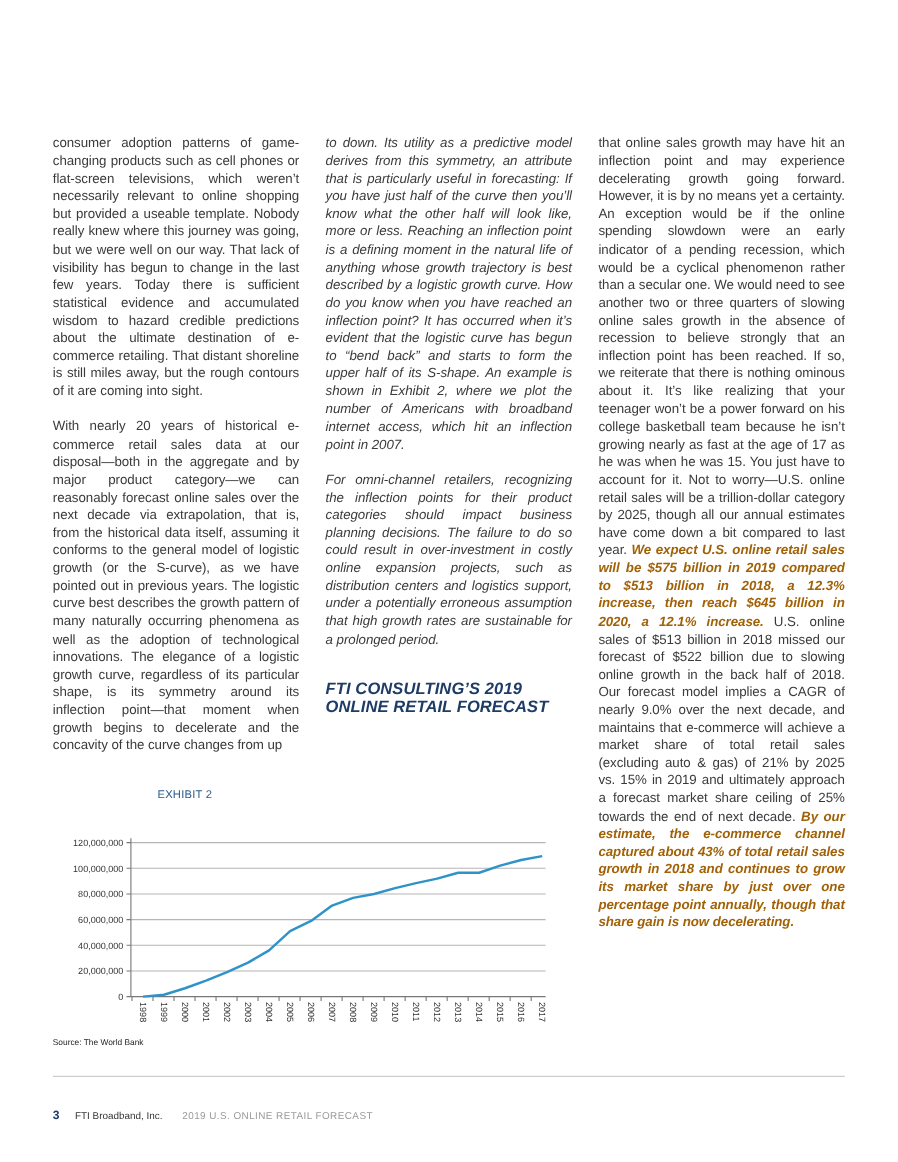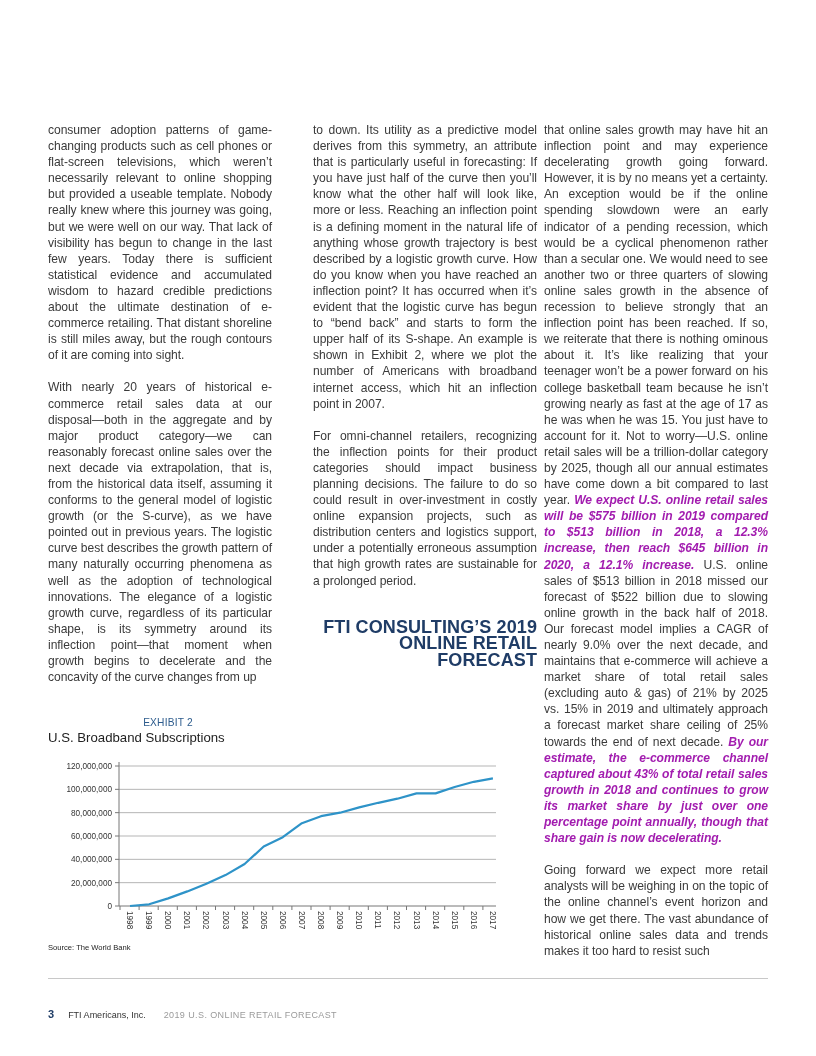--- a/index.html
+++ b/index.html
@@ -2,25 +2,25 @@
 <html><head>
 <meta charset="utf-8">
 <style>
   html, body { margin: 0; padding: 0; background: #ffffff; }
   body { width: 816px; height: 1056px; position: relative; overflow: hidden;
          font-family: "Liberation Sans", "DejaVu Sans", sans-serif; color: #3a3a3a; }
   .col { position: absolute; top: 122px; width: 224px; font-size: 12.1px; line-height: 16.1px;
          text-align: justify; letter-spacing: -0.05px; }
   .col p { margin: 0 0 16px 0; }
   #col1 { left: 48px; }
-  #col2 { left: 313px; }
+  #col2 { left: 296px; font-style: italic; }
   #col3 { left: 544px; }
-  .em { font-weight: bold; font-style: italic; color: #a21caf; }
-  .section-heading { color: #1f3c66; font-weight: bold; font-size: 18px; line-height: 16.5px;
-                     margin: 30px 0 14px 0 !important; text-align: right; letter-spacing: 0.1px; }
+  .em { font-weight: bold; font-style: italic; color: #a16207; }
+  .section-heading { color: #1f3c66; font-weight: bold; font-size: 15px; line-height: 16.5px;
+                     margin: 30px 0 14px 0 !important; text-align: left; letter-spacing: 0.1px; }
   #exhibit { position: absolute; left: 48px; top: 716px; width: 240px; }
   .exhibit-label { color: #2c5b8c; font-size: 10.2px; letter-spacing: 0.2px; line-height: 13px; text-align: center; }
   .exhibit-title { color: #222; font-size: 13.2px; line-height: 17px; }
   #chart { position: absolute; left: 44px; top: 756px; width: 460px; height: 180px; }
   .source { position: absolute; left: 48px; top: 943px; font-size: 7.6px; color: #222; }
   .rule { position: absolute; left: 48px; right: 48px; top: 978px; border-top: 1px solid #c8c8c8; }
   #footer { position: absolute; left: 48px; top: 1008px; font-size: 9px; color: #333; display: flex; align-items: baseline; }
   .page-num { color: #1f3c66; font-weight: bold; font-size: 11px; margin-right: 14px; }
   .company { margin-right: 18px; }
   .doc-title { color: #9a9a9a; font-weight: normal; letter-spacing: 0.4px; }
@@ -34,26 +34,24 @@
 </div>
 
 <div id="col2" class="col">
   <p>to down. Its utility as a predictive model derives from this symmetry, an attribute that is particularly useful in forecasting: If you have just half of the curve then you’ll know what the other half will look like, more or less. Reaching an inflection point is a defining moment in the natural life of anything whose growth trajectory is best described by a logistic growth curve. How do you know when you have reached an inflection point? It has occurred when it’s evident that the logistic curve has begun to “bend back” and starts to form the upper half of its S-shape. An example is shown in Exhibit 2, where we plot the number of Americans with broadband internet access, which hit an inflection point in 2007.</p>
   <p>For omni-channel retailers, recognizing the inflection points for their product categories should impact business planning decisions. The failure to do so could result in over-investment in costly online expansion projects, such as distribution centers and logistics support, under a potentially erroneous assumption that high growth rates are sustainable for a prolonged period.</p>
   <p class="section-heading">FTI CONSULTING’S 2019 ONLINE RETAIL FORECAST</p>
 </div>
 
 <div id="col3" class="col">
   <p><span>that online sales growth may have hit an inflection point and may experience decelerating growth going forward. However, it is by no means yet a certainty. An exception would be if the online spending slowdown were an early indicator of a pending recession, which would be a cyclical phenomenon rather than a secular one. We would need to see another two or three quarters of slowing online sales growth in the absence of recession to believe strongly that an inflection point has been reached. If so, we reiterate that there is nothing ominous about it. It’s like realizing that your teenager won’t be a power forward on his college basketball team because he isn’t growing nearly as fast at the age of 17 as he was when he was 15. You just have to account for it. Not to worry—U.S. online retail sales will be a trillion-dollar category by 2025, though all our annual estimates have come down a bit compared to last year. </span><span class="em">We expect U.S. online retail sales will be $575 billion in 2019 compared to $513 billion in 2018, a 12.3% increase, then reach $645 billion in 2020, a 12.1% increase.</span><span> U.S. online sales of $513 billion in 2018 missed our forecast of $522 billion due to slowing online growth in the back half of 2018. Our forecast model implies a CAGR of nearly 9.0% over the next decade, and maintains that e-commerce will achieve a market share of total retail sales (excluding auto &amp; gas) of 21% by 2025 vs. 15% in 2019 and ultimately approach a forecast market share ceiling of 25% towards the end of next decade. </span><span class="em">By our estimate, the e-commerce channel captured about 43% of total retail sales growth in 2018 and continues to grow its market share by just over one percentage point annually, though that share gain is now decelerating.</span></p>
-  <p>Going forward we expect more retail analysts will be weighing in on the topic of the online channel’s event horizon and how we get there. The vast abundance of historical online sales data and trends makes it too hard to resist such</p>
 </div>
 
 <div id="exhibit">
   <div class="exhibit-label">EXHIBIT 2</div>
-  <div class="exhibit-title">U.S. Broadband Subscriptions</div>
 </div>
 
 <svg id="chart" viewBox="0 0 460 180" xmlns="http://www.w3.org/2000/svg">
     <line x1="71" x2="75" y1="150" y2="150" stroke="#777" stroke-width="1"></line>
     <text x="68" y="153" text-anchor="end" font-size="8.2" fill="#333" font-family="Liberation Sans, sans-serif">0</text>
     <line x1="75" x2="452" y1="126.66666666666667" y2="126.66666666666667" stroke="#b5b5b5" stroke-width="1"></line>
     <line x1="71" x2="75" y1="126.66666666666667" y2="126.66666666666667" stroke="#777" stroke-width="1"></line>
     <text x="68" y="129.66666666666669" text-anchor="end" font-size="8.2" fill="#333" font-family="Liberation Sans, sans-serif">20,000,000</text>
     <line x1="75" x2="452" y1="103.33333333333334" y2="103.33333333333334" stroke="#b5b5b5" stroke-width="1"></line>
     <line x1="71" x2="75" y1="103.33333333333334" y2="103.33333333333334" stroke="#777" stroke-width="1"></line>
@@ -114,15 +112,15 @@
     <text x="445.90000000000003" y="155" font-size="8.2" fill="#333" font-family="Liberation Sans, sans-serif" transform="rotate(90 445.90000000000003 155)">2017</text>
     <polyline points="86.0,150.0 105.1,148.3 124.2,142.4 143.3,135.4 162.4,127.8 181.5,119.1 200.6,108.0 219.7,90.5 238.8,81.2 257.9,67.2 277.0,60.2 296.1,56.7 315.2,51.4 334.3,46.8 353.4,42.7 372.5,37.4 391.6,37.4 410.7,31.0 429.8,25.8 448.9,22.3" fill="none" stroke="#2e93c8" stroke-width="2.2" stroke-linejoin="round"></polyline>
   </svg>
 
 <div class="source">Source: The World Bank</div>
 
 <div class="rule"></div>
 
 <div id="footer">
   <span class="page-num">3</span>
-  <span class="company">FTI Americans, Inc.</span>
+  <span class="company">FTI Broadband, Inc.</span>
   <span class="doc-title">2019 U.S. ONLINE RETAIL FORECAST</span>
 </div>
 
 </body></html>

